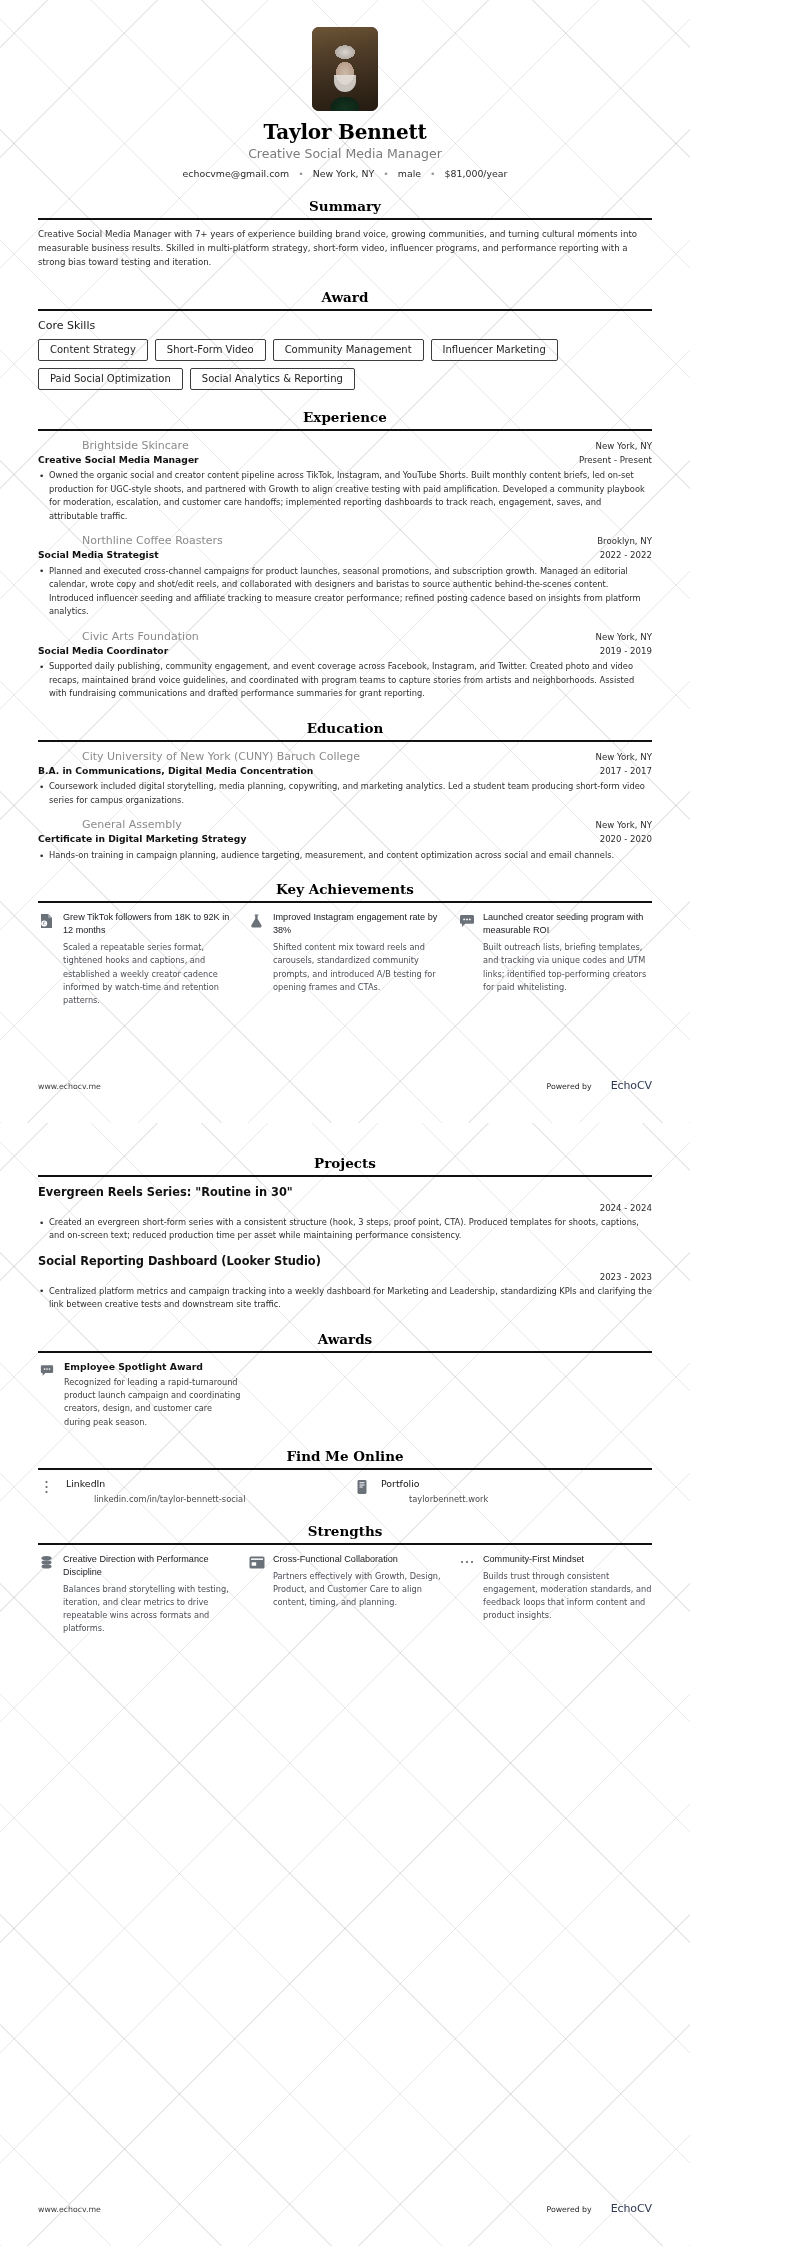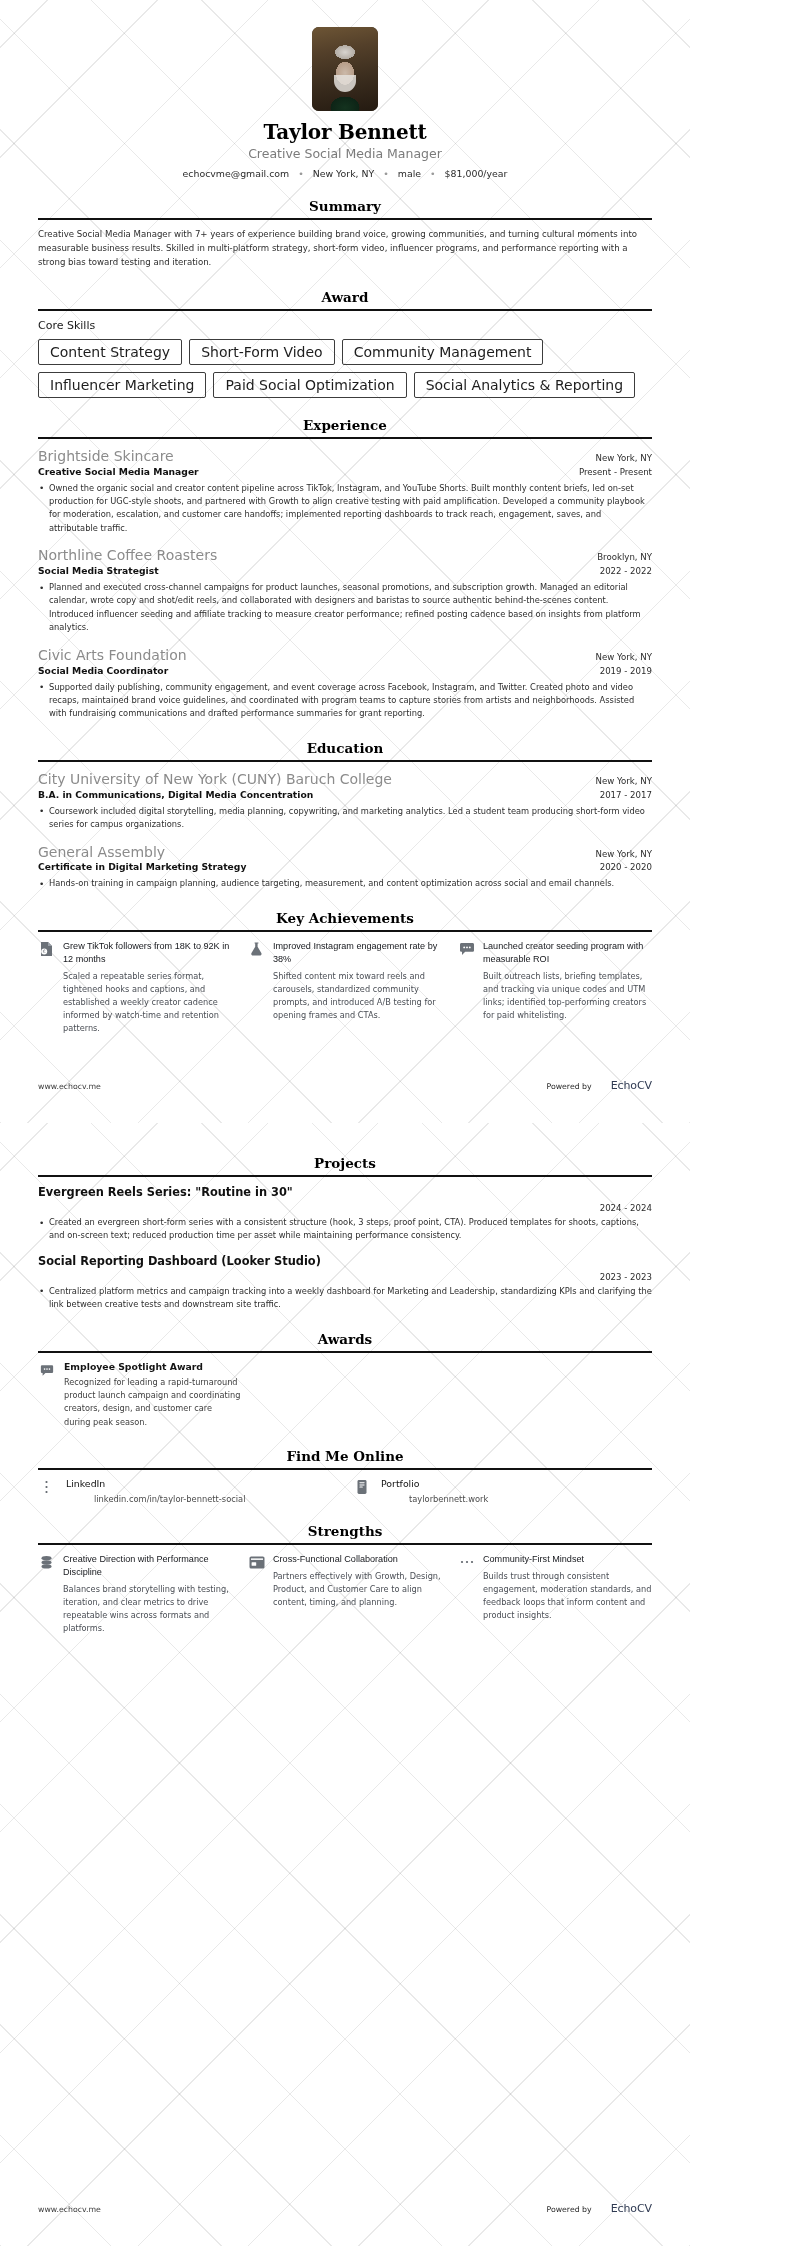--- a/index.html
+++ b/index.html
@@ -112,39 +112,40 @@
   .skill-group-label {
     font-size: 11px;
     color: #1a1a1a;
     margin-bottom: 7px;
   }
   .chips { display: flex; flex-wrap: wrap; gap: 7px; }
   .chip {
     border: 1px solid #3c3c3c;
     border-radius: 2px;
     padding: 5px 11px;
-    font-size: 14px;
+    font-size: 10px;
     color: #1d1d1d;
     background: transparent;
     line-height: 1;
   }
 
   
   .entry { margin-bottom: 11px; }
   .entry:last-child { margin-bottom: 0; }
   .entry-row {
     display: flex;
     justify-content: space-between;
     align-items: baseline;
     gap: 12px;
   }
   .org {
-    font-size: 14px;
+    font-size: 11px;
     color: #8b8b8b;
     line-height: 1.35;
+    margin-left: 44px;
   }
   .loc {
     font-size: 8.6px;
     color: #2b2b2b;
     white-space: nowrap;
   }
   .role {
     font-size: 9.2px;
     font-weight: bold;
     color: #111;

